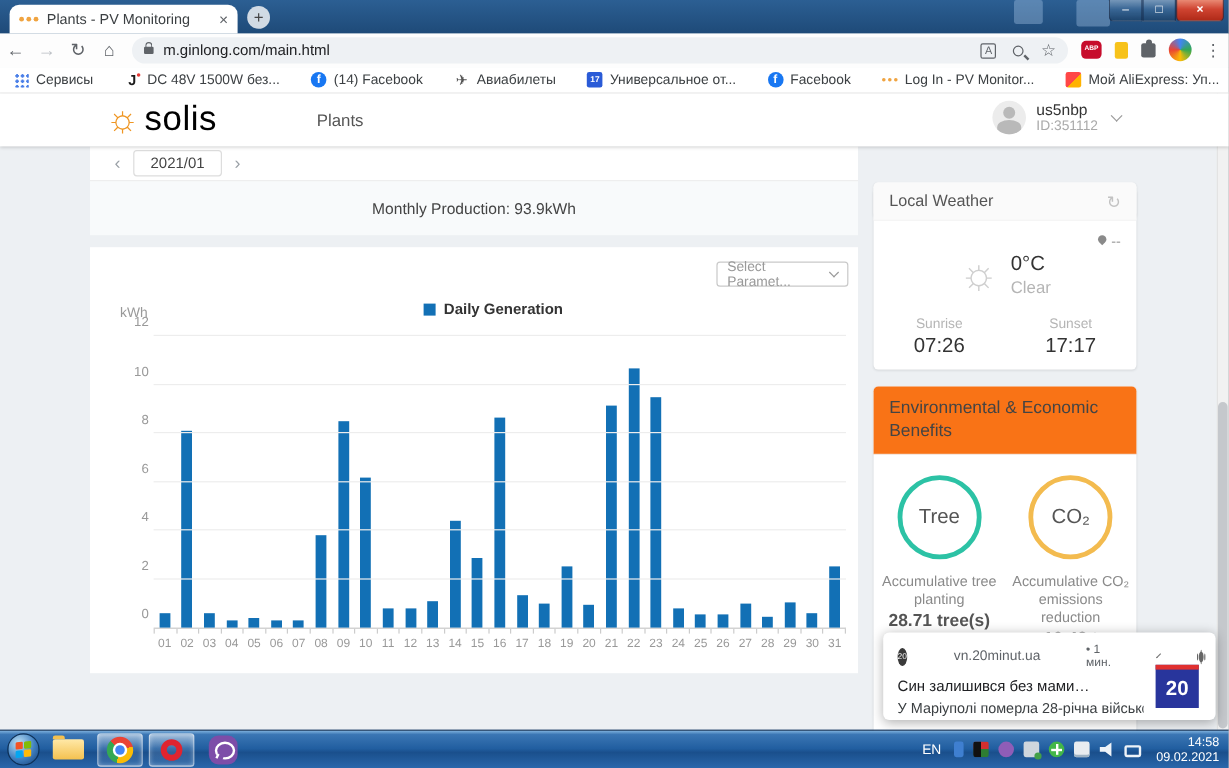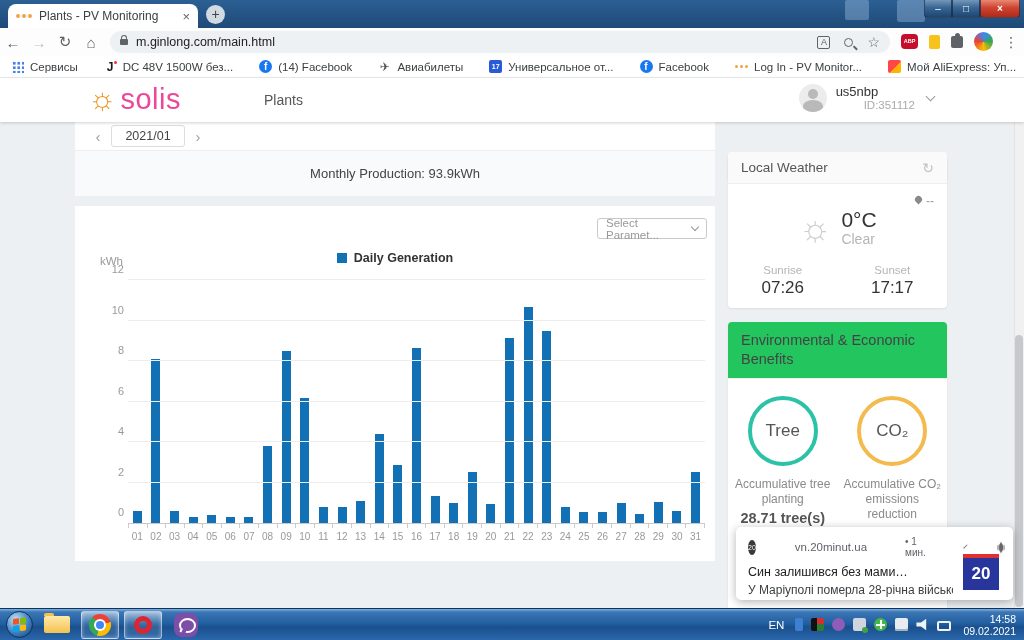--- a/index.html
+++ b/index.html
@@ -53,44 +53,44 @@
   .bmi-plane{color:#555;font-size:12px;}
   .bmi-cal{background:#2a5bd7;border-radius:2px;color:#fff;font-weight:bold;font-size:7px;}
   .bmi-solis{display:inline-flex;gap:1.5px;align-items:center;}
   .bmi-solis i{width:3.5px;height:3.5px;border-radius:50%;background:#f0a441;}
   .bmi-ali{background:linear-gradient(135deg,#ff4747 55%,#ffb200 55%);border-radius:2px;}
 
   
   .siteheader{position:absolute;left:0;top:78px;width:1024px;height:44px;background:#fff;box-shadow:0 1px 3px rgba(0,0,0,.18);z-index:3;}
   .brand{position:absolute;left:88px;top:3px;display:flex;align-items:center;}
   .sunlogo{color:#ef9623;font-size:31px;line-height:36px;margin-right:4px;}
-  .brandname{color:#ec4899;font-size:29px;letter-spacing:.5px;}
+  .brandname{color:#000000;font-size:29px;letter-spacing:.5px;}
   .navtitle{position:absolute;left:264px;top:14px;font-size:14px;color:#555;}
   .userblock{position:absolute;right:90px;top:6px;display:flex;align-items:center;}
   .uavatar{width:28px;height:28px;border-radius:50%;background:#ececec;position:relative;overflow:hidden;margin-right:9px;}
   .uavatar:before{content:"";position:absolute;left:9px;top:5px;width:10px;height:10px;border-radius:50%;background:#b9b9b9;}
   .uavatar:after{content:"";position:absolute;left:4px;top:16px;width:20px;height:12px;border-radius:50% 50% 0 0;background:#b9b9b9;}
   .uname{font-size:13px;color:#333;line-height:15px;}
-  .uid{font-size:11.5px;color:#aaa;line-height:13px;margin-left:28px;}
+  .uid{font-size:11.5px;color:#aaa;line-height:13px;}
   .chev{width:7px;height:7px;border-right:1.5px solid #999;border-bottom:1.5px solid #999;transform:rotate(45deg);margin:-3px 0 0 12px;}
 
   
   .card{position:absolute;background:#fff;}
   .ctr-card{left:75px;top:122px;width:640px;height:28px;display:flex;align-items:center;}
   .pgchev{color:#9aa0a6;font-size:15px;width:14px;text-align:center;cursor:pointer;}
   .pgchev.l{margin-left:16px;} 
   .datebox{width:74px;height:22px;border:1px solid #ddd;border-radius:3px;font-size:12.5px;color:#444;display:flex;align-items:center;justify-content:center;margin:0 6px;}
   .tabs{position:absolute;right:8px;top:0;height:28px;display:flex;}
   .ptab{width:67px;height:28px;border:1px solid #ddd;margin-left:-1px;background:#fff;color:#666;font-size:13px;display:flex;align-items:center;justify-content:center;cursor:pointer;}
   .ptab.active{background:#d8ecfb;color:#2e9fe6;border-color:#d8ecfb;}
   .prod-card{left:75px;top:150px;width:640px;height:46px;background:#f8fafb;border-top:1px solid #eee;display:flex;align-items:center;justify-content:center;font-size:13px;color:#444;}
   .chart-card{left:75px;top:206px;width:640px;height:355px;}
   .select{position:absolute;right:8px;top:12px;width:110px;height:21px;border:1px solid #c9c9c9;border-radius:3px;background:#fff;color:#999;font-size:11.5px;display:flex;align-items:center;padding:0 8px;justify-content:space-between;}
   .selchev{width:6px;height:6px;border-right:1.5px solid #999;border-bottom:1.5px solid #999;transform:rotate(45deg);margin-top:-3px;}
-  .legend{position:absolute;left:0;top:45px;width:640px;display:flex;align-items:center;justify-content:center;gap:7px;}
+  .legend{position:absolute;left:16px;top:45px;width:640px;display:flex;align-items:center;justify-content:center;gap:7px;}
   .legsq{width:10px;height:10px;background:#1270b5;}
   .legtxt{font-size:12.5px;color:#333;font-weight:bold;}
   .ylab{position:absolute;left:25px;top:49px;font-size:11.5px;color:#999;}
   .plot{position:absolute;left:53px;top:75px;width:577px;height:243px;border-bottom:1px solid #c9c9c9;}
   .gline{position:absolute;left:0;width:577px;height:1px;background:#ededed;}
   .gylab{position:absolute;right:581px;width:30px;text-align:right;font-size:11px;color:#999;transform:translateY(-6px);}
   .bars{position:absolute;left:0;bottom:0;width:577px;height:243px;display:flex;align-items:flex-end;}
   .slot{flex:1;display:flex;justify-content:center;align-items:flex-end;height:100%;}
   .bar{width:9px;background:#1270b5;}
   .ticks{position:absolute;left:0;top:243px;width:577px;height:4px;display:flex;}
@@ -103,27 +103,27 @@
   .cap-card{left:728px;top:122px;width:219px;height:22px;border-radius:0 0 4px 4px;display:flex;align-items:flex-start;justify-content:space-between;padding:0 13px;box-shadow:0 1px 2px rgba(0,0,0,.08);margin-top:37px;}
   .cap-l{font-size:13px;color:#9aa0a6;} .cap-v{font-size:13px;color:#555;padding-left:32px;}
   .weather-card{left:728px;top:152px;width:219px;height:156px;border-radius:4px;box-shadow:0 1px 2px rgba(0,0,0,.08);}
   .cardhead{height:32px;background:#fafafa;border-bottom:1px solid #eee;display:flex;align-items:center;justify-content:space-between;padding:0 13px;border-radius:4px 4px 0 0;}
   .cardhead .t{font-size:13.5px;color:#555;}
   .refresh{color:#c2c2c2;font-size:14px;cursor:pointer;}
   .pinrow{position:absolute;right:13px;top:42px;display:flex;align-items:center;gap:4px;font-size:12px;color:#999;}
   .pin{width:7px;height:7px;background:#8a8a8a;border-radius:50% 50% 50% 0;transform:rotate(-45deg);margin-top:-3px;}
   .wmain{position:absolute;left:0;top:56px;width:219px;display:flex;align-items:center;justify-content:center;gap:10px;}
   .wsun{color:#cfcfcf;font-size:36px;line-height:36px;}
-  .wtemp{font-size:21px;color:#333;line-height:23px;}
+  .wtemp{font-size:17px;color:#333;line-height:23px;}
   .wcond{font-size:14px;color:#b5b5b5;}
   .wtimes{position:absolute;left:0;top:112px;width:219px;display:flex;}
   .wcol{flex:1;text-align:center;}
   .wl{font-size:11.5px;color:#b5b5b5;} .wv{font-size:17px;color:#333;margin-top:2px;}
   .ben-card{left:728px;top:322px;width:219px;height:290px;border-radius:4px 4px 0 0;box-shadow:0 1px 2px rgba(0,0,0,.08);}
-  .benhead{padding:9px 13px;background:#22c55e;border-bottom:1px solid #eee;font-size:14.5px;color:#444;line-height:19px;border-radius:4px 4px 0 0;}
+  .benhead{padding:9px 13px;background:#f97316;border-bottom:1px solid #eee;font-size:14.5px;color:#444;line-height:19px;border-radius:4px 4px 0 0;}
   .bencols{display:flex;margin-top:17px;}
   .bcol{flex:1;display:flex;flex-direction:column;align-items:center;}
   .circle{width:70px;height:70px;border-radius:50%;border:4px solid;display:flex;align-items:center;justify-content:center;font-size:17px;color:#555;}
   .c-tree{border-color:#2cc2a5;} .c-co2{border-color:#f3bb4f;}
   .blab{font-size:12px;color:#8a8a8a;text-align:center;margin-top:11px;line-height:15px;padding:0 6px;}
   .bval{font-size:14.5px;color:#555;font-weight:bold;margin-top:3px;}
 
   .scrolltrack{position:absolute;right:0;top:78px;width:10px;height:530px;background:#f1f1f1;border-left:1px solid #e3e3e3;}
   .scrollthumb{position:absolute;right:1px;top:257px;width:8px;height:272px;background:#c5c8cc;border-radius:4px;}
 

